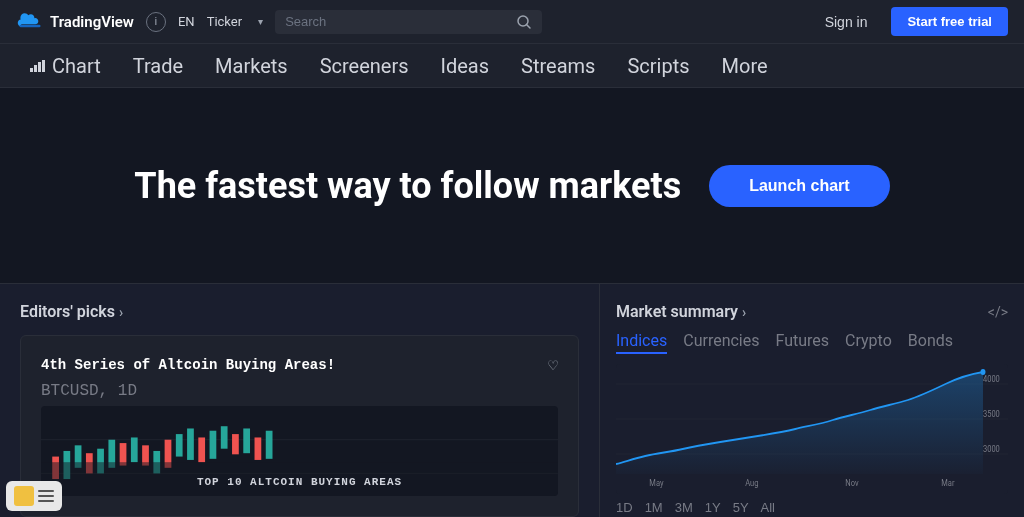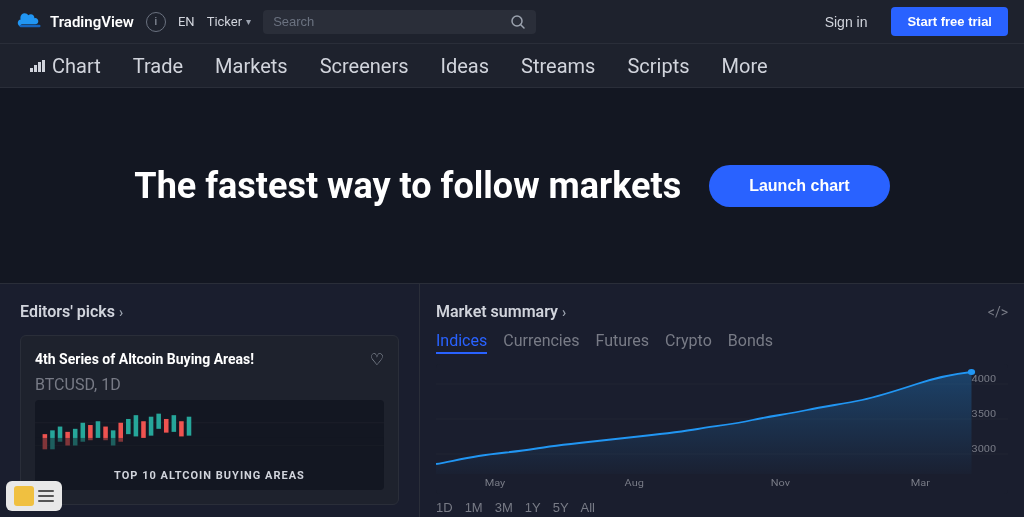--- a/index.html
+++ b/index.html
@@ -49,21 +49,21 @@
       cursor: pointer;
     }
     .lang {
       font-size: 13px;
       color: #d1d4dc;
       cursor: pointer;
     }
     .ticker-area {
       display: flex;
       align-items: center;
-      gap: 4px;
+      gap: 16px;
       font-size: 13px;
       color: #d1d4dc;
       cursor: pointer;
       text-align: center;
     }
     .ticker-chevron {
       font-size: 10px;
       color: #9ca3af;
     }
     .search-input-wrap {
@@ -172,40 +172,41 @@
 
     
     .bottom-section {
       display: flex;
       height: 234px;
       background: #1a1e2e;
     }
 
     
     .editors-panel {
-      width: 420px;
+      width: 600px;
       padding: 18px 20px 0 20px;
       border-right: 1px solid #2a2e39;
     }
     .section-title {
       font-size: 16px;
       font-weight: 600;
       color: #d1d4dc;
       margin-bottom: 14px;
       cursor: pointer;
     }
     .section-title .arrow { font-size: 14px; color: #9ca3af; }
     .card {
       background: #1e222d;
       border-radius: 6px;
       border: 1px solid #2a2e39;
-      padding: 14px;
+      padding: 20px;
       display: flex;
       flex-direction: column;
       gap: 6px;
+      font-family: Liberation Mono, monospace;
     }
     .card-header {
       display: flex;
       align-items: flex-start;
       justify-content: space-between;
     }
     .card-title {
       font-size: 14px;
       font-weight: 700;
       color: #fff;

